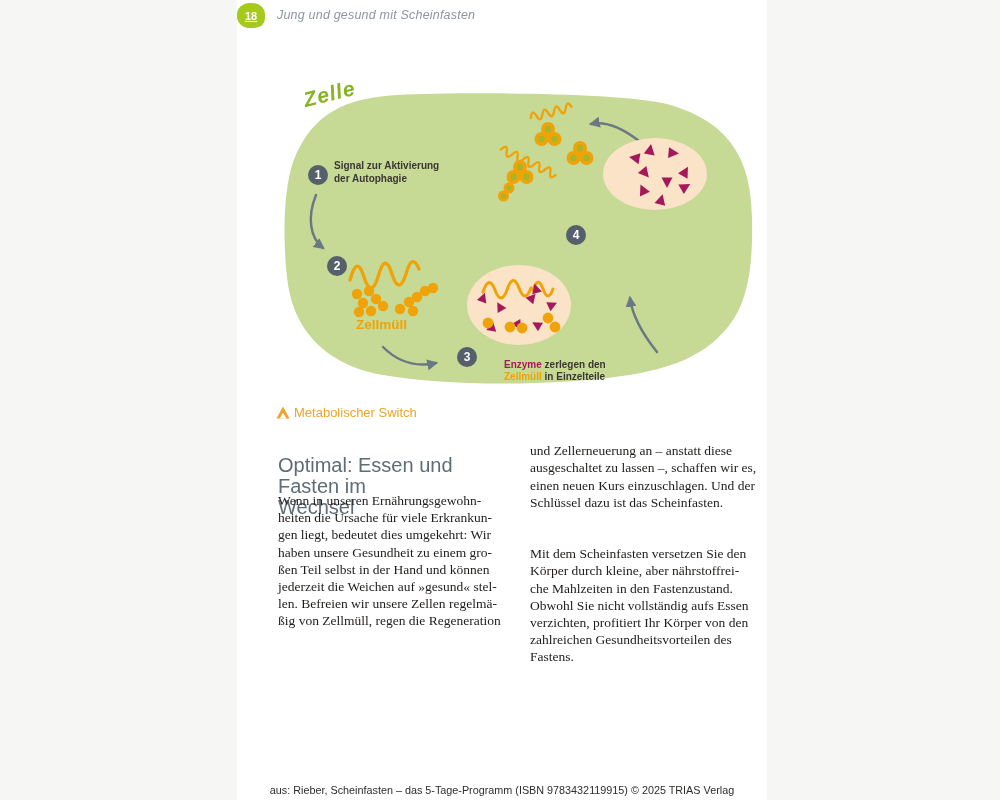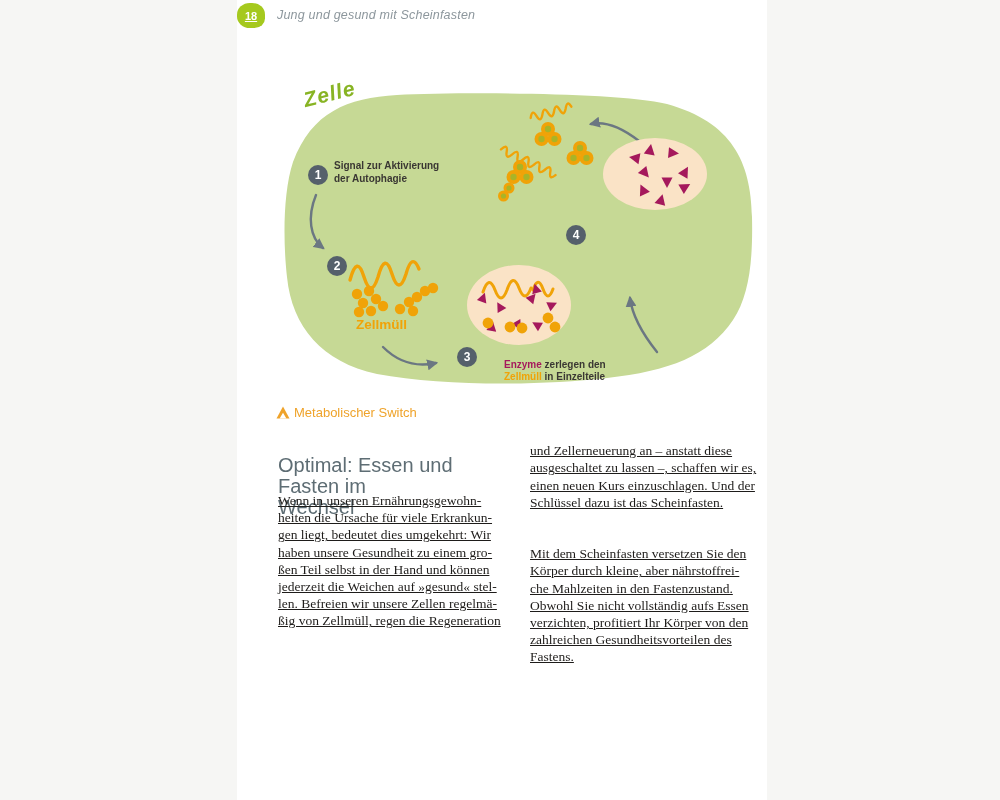--- a/index.html
+++ b/index.html
@@ -48,21 +48,21 @@
     font-size:13px;color:#efa32a;
   }
   
   .article-heading{
     position:absolute;left:41px;top:455px;width:230px;
     font-size:20px;color:#5e6d74;line-height:21px;white-space:pre-line;
   }
   .col{
     position:absolute;
     font-family:"Liberation Serif",serif;font-size:13.5px;color:#1e1c1a;
-    line-height:17.2px;white-space:pre-line;text-decoration:underline;
+    line-height:17.2px;white-space:pre-line;
   }
   .col-left{left:41px;top:492px;width:236px;}
   .col-right{left:293px;top:425px;width:240px;}
   .col-right p{margin:0 0 17px 0;white-space:pre-line;}
   .footer{
     position:absolute;left:0;top:784px;width:100%;
     text-align:center;font-size:10.8px;color:#2e2c2a;
   }
 </style>
 </head>
@@ -238,13 +238,14 @@
 Schlüssel dazu ist das Scheinfasten.</p>
     <p>Mit dem Scheinfasten versetzen Sie den
 Körper durch kleine, aber nährstoffrei-
 che Mahlzeiten in den Fastenzustand.
 Obwohl Sie nicht vollständig aufs Essen
 verzichten, profitiert Ihr Körper von den
 zahlreichen Gesundheitsvorteilen des
 Fastens.</p>
   </div>
 
+  <div class="footer">aus: Rieber, Scheinfasten – das 5-Tage-Programm (ISBN 9783432119915) © 2025 TRIAS Verlag</div>
 </div>
 
 </body></html>

